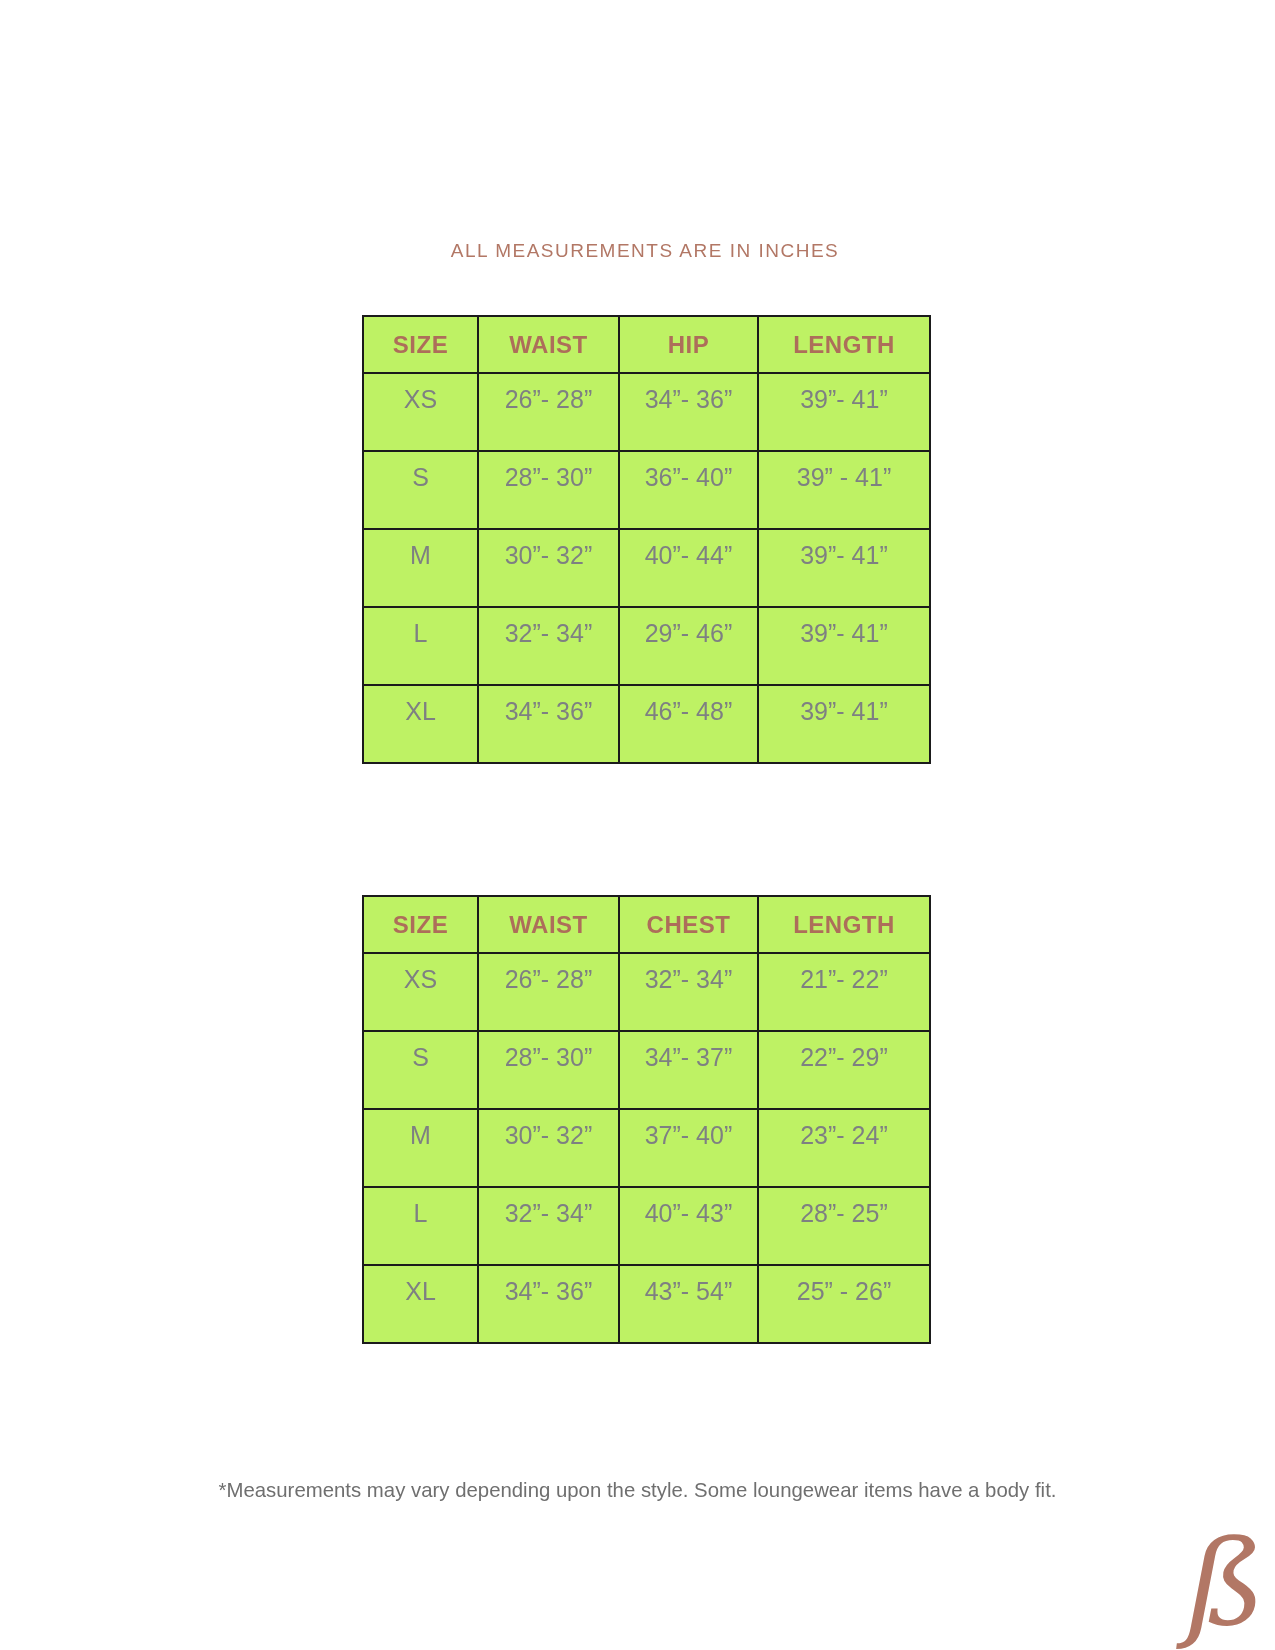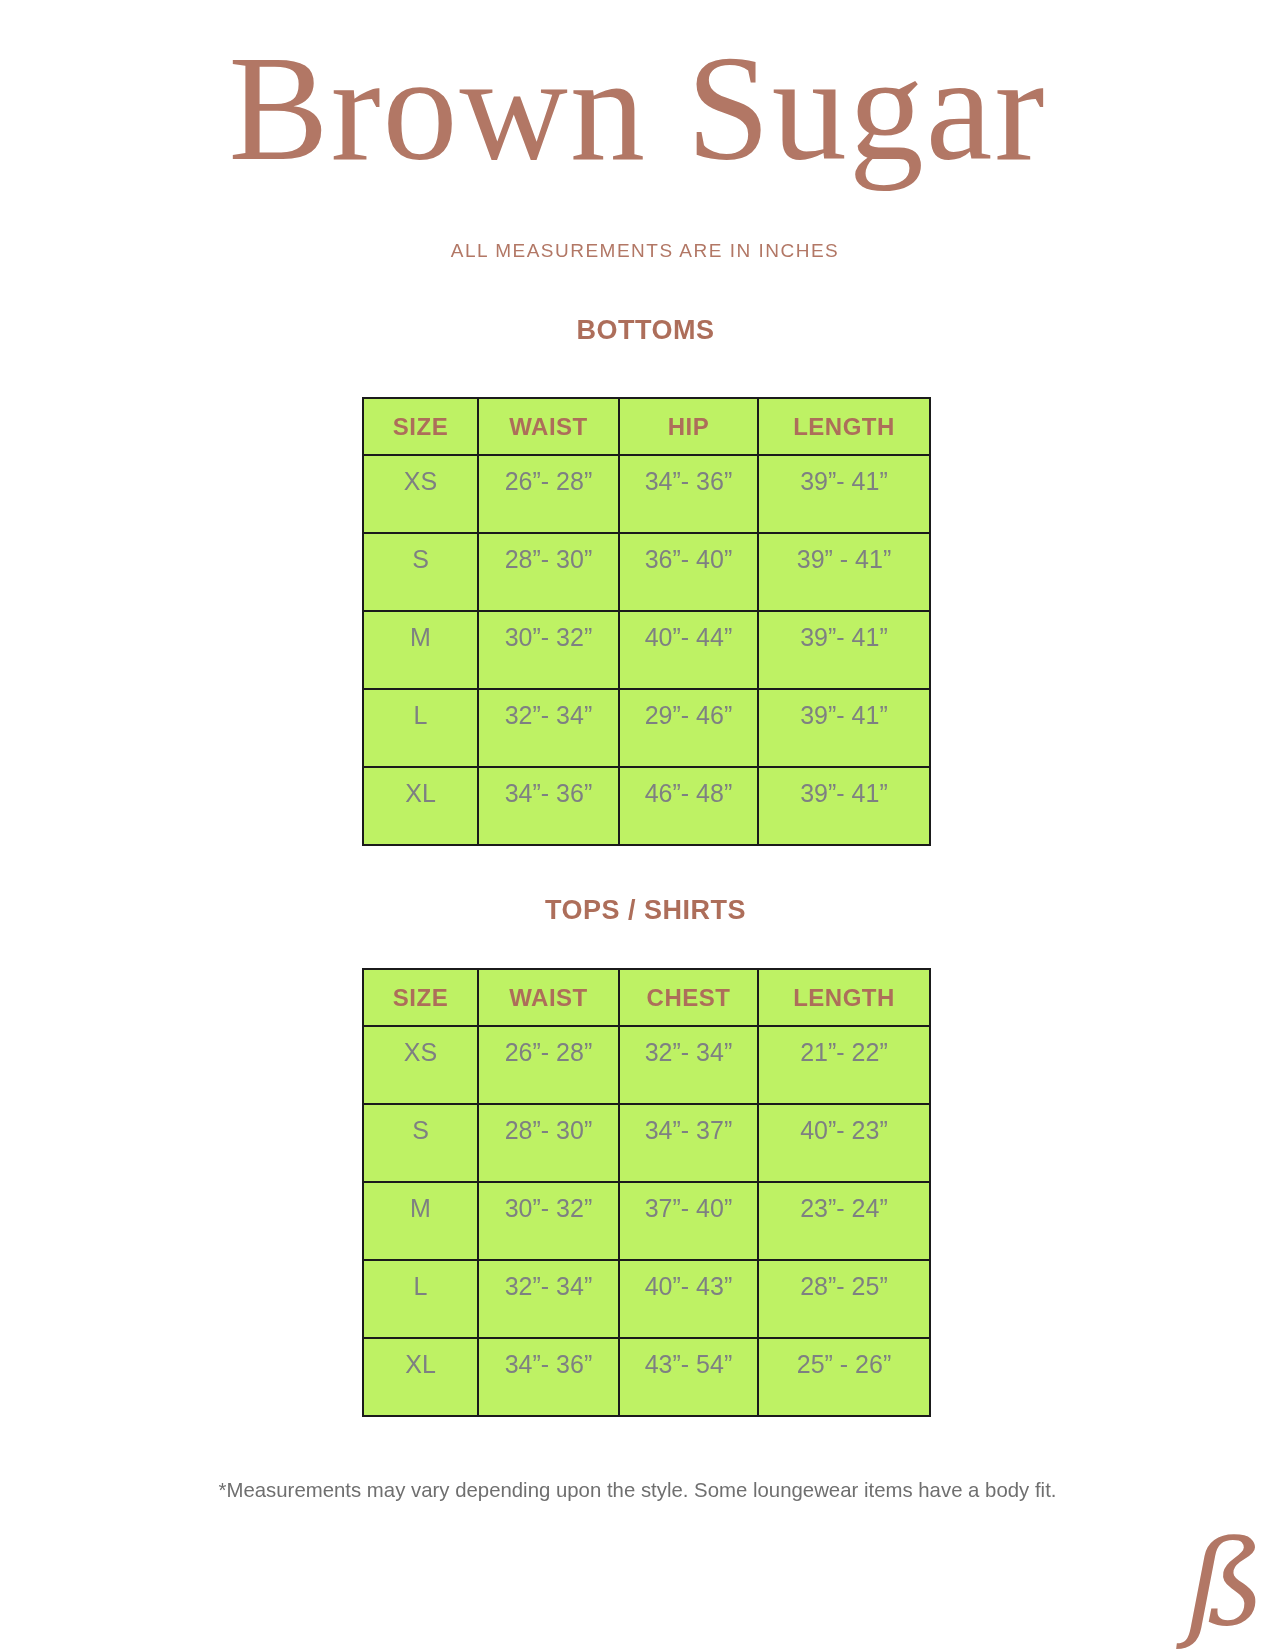--- a/index.html
+++ b/index.html
@@ -111,26 +111,24 @@
     font-size: 118px;
     line-height: 1;
     color: #b27765;
   }
 </style>
 </head>
 <body>
 
 <div class="page">
 
-  <div class="brand-title">Brown Sugar</div>
 
   <div class="subtitle">ALL MEASUREMENTS ARE IN INCHES</div>
 
   <div class="chart-block bottoms">
-    <div class="section-title">BOTTOMS</div>
     <table class="size-table">
       <colgroup>
         <col class="c-size">
           <col class="c-col2">
           <col class="c-col3">
           <col class="c-col4">
       </colgroup>
     <thead>
           <tr>
             <th>SIZE</th>
@@ -168,21 +166,20 @@
             <td>XL</td>
             <td>34”- 36”</td>
             <td>46”- 48”</td>
             <td>39”- 41”</td>
           </tr>
         </tbody>
       </table>
   </div>
 
   <div class="chart-block tops">
-    <div class="section-title">TOPS / SHIRTS</div>
     <table class="size-table">
       <colgroup>
         <col class="c-size">
           <col class="c-col2">
           <col class="c-col3">
           <col class="c-col4">
       </colgroup>
     <thead>
           <tr>
             <th>SIZE</th>
@@ -195,21 +192,21 @@
           <tr>
             <td>XS</td>
             <td>26”- 28”</td>
             <td>32”- 34”</td>
             <td>21”- 22”</td>
           </tr>
           <tr>
             <td>S</td>
             <td>28”- 30”</td>
             <td>34”- 37”</td>
-            <td>40”- 23”</td>
+            <td>22”- 29”</td>
           </tr>
           <tr>
             <td>M</td>
             <td>30”- 32”</td>
             <td>37”- 40”</td>
             <td>23”- 24”</td>
           </tr>
           <tr>
             <td>L</td>
             <td>32”- 34”</td>

